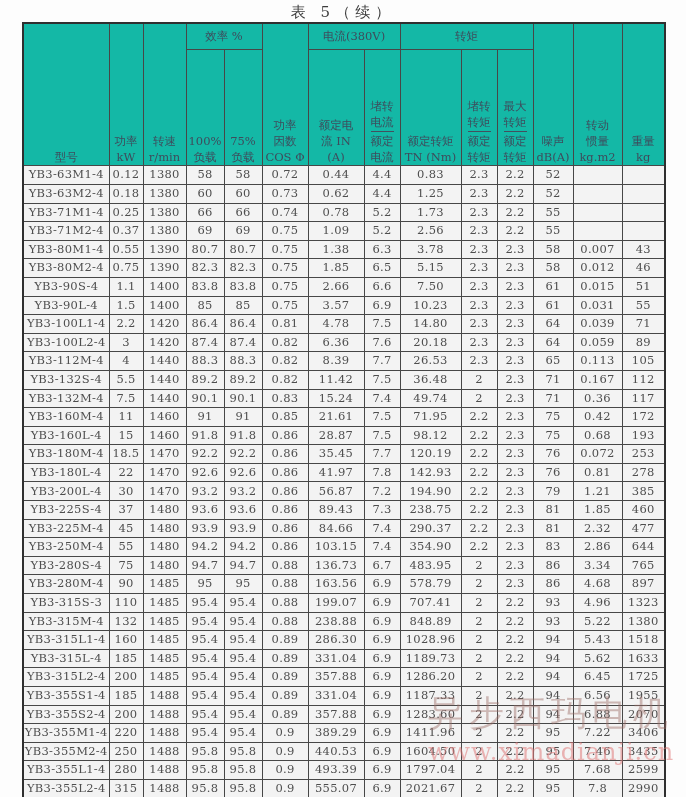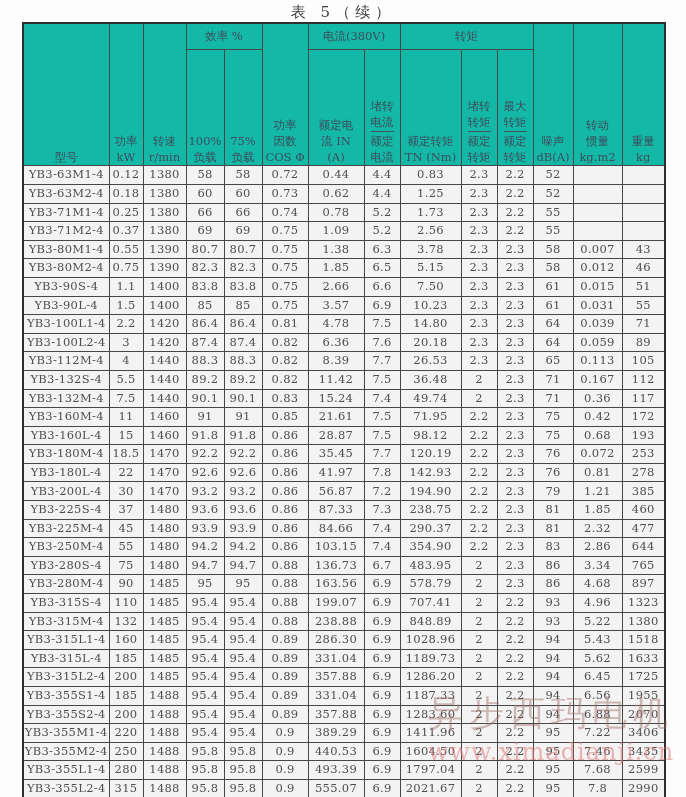--- a/index.html
+++ b/index.html
@@ -451,21 +451,21 @@
           <td>1.21</td>
           <td>385</td>
         </tr>
         <tr>
           <td>YB3-225S-4</td>
           <td>37</td>
           <td>1480</td>
           <td>93.6</td>
           <td>93.6</td>
           <td>0.86</td>
-          <td>87.33</td>
+          <td>89.43</td>
           <td>7.3</td>
           <td>238.75</td>
           <td>2.2</td>
           <td>2.3</td>
           <td>81</td>
           <td>1.85</td>
           <td>460</td>
         </tr>
         <tr>
           <td>YB3-225M-4</td>
@@ -525,21 +525,21 @@
           <td>163.56</td>
           <td>6.9</td>
           <td>578.79</td>
           <td>2</td>
           <td>2.3</td>
           <td>86</td>
           <td>4.68</td>
           <td>897</td>
         </tr>
         <tr>
-          <td>YB3-315S-4</td>
+          <td>YB3-315S-3</td>
           <td>110</td>
           <td>1485</td>
           <td>95.4</td>
           <td>95.4</td>
           <td>0.88</td>
           <td>199.07</td>
           <td>6.9</td>
           <td>707.41</td>
           <td>2</td>
           <td>2.2</td>

